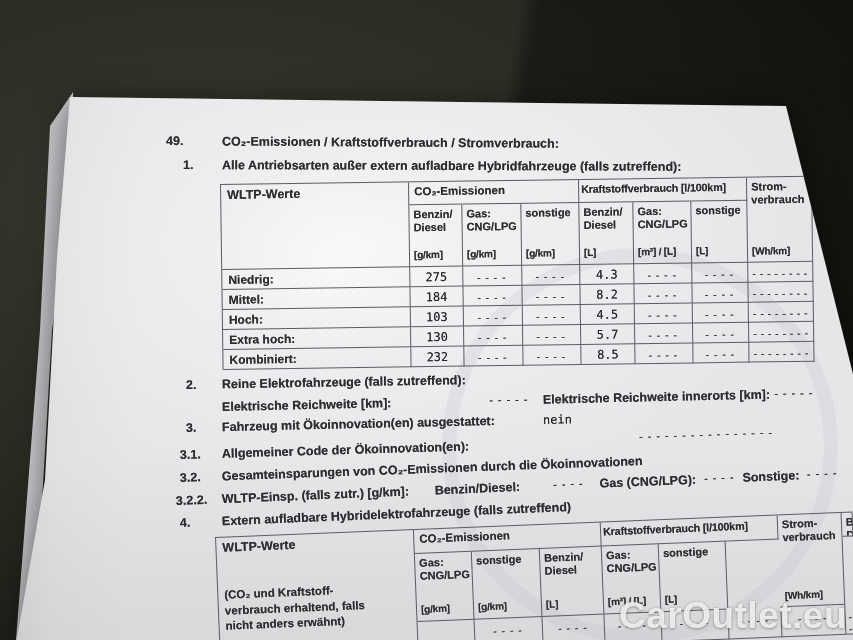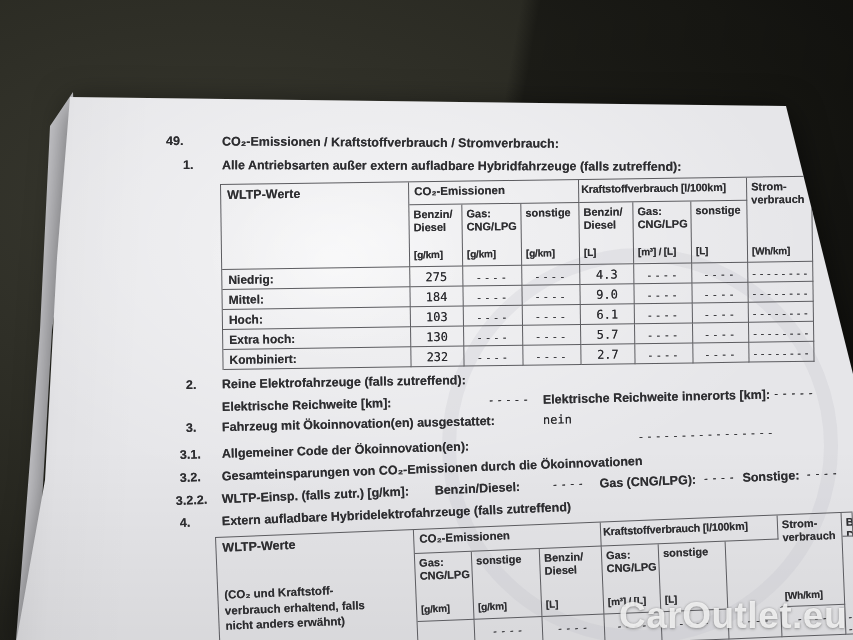--- a/index.html
+++ b/index.html
@@ -132,48 +132,48 @@
           <div class="c v sp">----</div>
           <div class="c v">4.3</div>
           <div class="c v sp">----</div>
           <div class="c v sp">----</div>
           <div class="c v sp8">--------</div>
 
           <div class="c rl">Mittel:</div>
           <div class="c v">184</div>
           <div class="c v sp">----</div>
           <div class="c v sp">----</div>
-          <div class="c v">9.0</div>
+          <div class="c v">8.2</div>
           <div class="c v sp">----</div>
           <div class="c v sp">----</div>
           <div class="c v sp8">--------</div>
 
           <div class="c rl">Hoch:</div>
           <div class="c v">103</div>
           <div class="c v sp">----</div>
           <div class="c v sp">----</div>
-          <div class="c v">6.1</div>
+          <div class="c v">4.5</div>
           <div class="c v sp">----</div>
           <div class="c v sp">----</div>
           <div class="c v sp8">--------</div>
 
           <div class="c rl">Extra hoch:</div>
           <div class="c v">130</div>
           <div class="c v sp">----</div>
           <div class="c v sp">----</div>
           <div class="c v">5.7</div>
           <div class="c v sp">----</div>
           <div class="c v sp">----</div>
           <div class="c v sp8">--------</div>
 
           <div class="c rl">Kombiniert:</div>
           <div class="c v">232</div>
           <div class="c v sp">----</div>
           <div class="c v sp">----</div>
-          <div class="c v">2.7</div>
+          <div class="c v">8.5</div>
           <div class="c v sp">----</div>
           <div class="c v sp">----</div>
           <div class="c v sp8">--------</div>
         </div>
 
         <div class="line" style="left:146px;top:378px;transform:rotate(-1deg);">
           <span class="abs" style="left:0;">2.</span>
           <span class="abs" style="left:36px;">Reine Elektrofahrzeuge (falls zutreffend):</span>
         </div>
 

